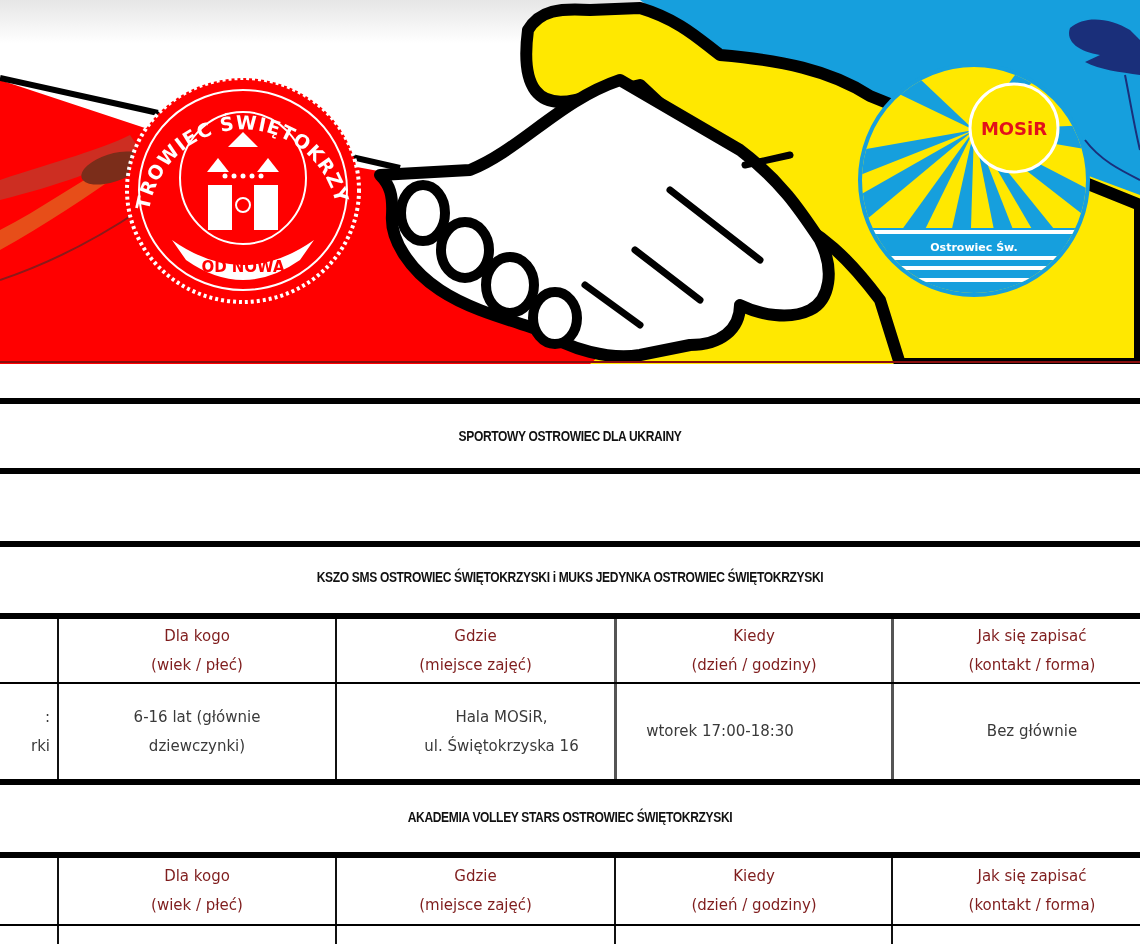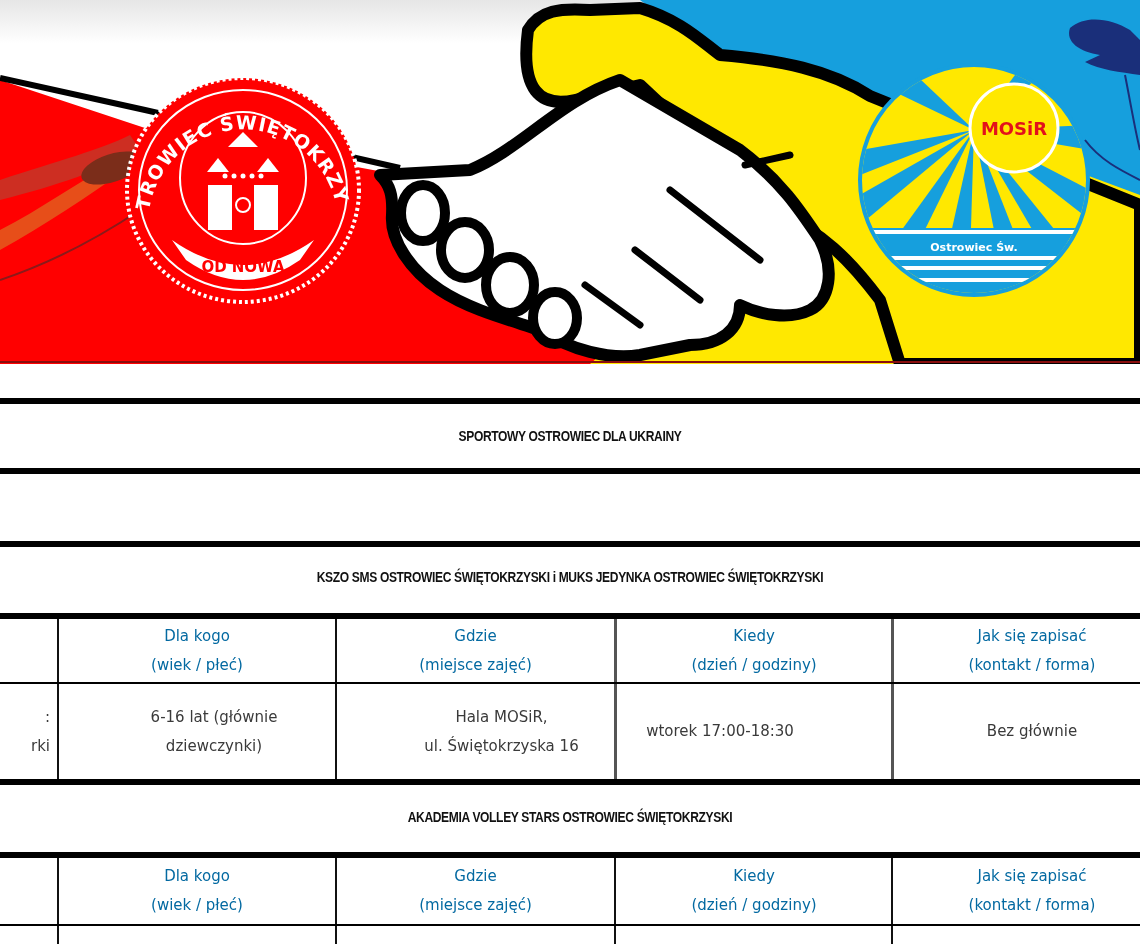--- a/index.html
+++ b/index.html
@@ -24,21 +24,21 @@
     font-family: "Liberation Sans", sans-serif; font-weight: bold;
     font-size: 14px; letter-spacing: -0.4px; color: #111;
     transform: scaleX(0.86);
   }
   .cell {
     position: absolute; display: flex; flex-direction: column;
     align-items: center; justify-content: center; text-align: center;
     font-family: "DejaVu Sans", sans-serif; font-size: 15px; line-height: 29px;
     color: #3a3a3a;
   }
-  .cell.head { color: #0369a1; font-weight: normal; }
+  .cell.head { color: #7f1d1d; font-weight: normal; }
   .cell span { display: block; white-space: nowrap; }
   .clip-left { position: absolute; left: 0; width: 56px; overflow: hidden; }
 </style>
 </head>
 <body>
 
 <div class="banner">
   <svg width="1140" height="364" viewBox="0 0 1140 364" xmlns="http://www.w3.org/2000/svg">
 
     <defs>
@@ -169,21 +169,21 @@
 </div>
 
 <div class="hline thin" style="top:682px;"></div>
 
 <div class="clip-left" style="top:684px; height:95px;">
   <div class="cell" style="left:-40px; width:90px; top:0; height:95px; align-items:flex-end;">
     <span>:</span>
     <span>rki</span>
   </div>
 </div>
-<div class="cell" style="left:59px; width:276px; top:684px; height:95px;padding-left:17px;">
+<div class="cell" style="left:59px; width:276px; top:684px; height:95px;">
   <span>6-16 lat (głównie</span>
   <span>dziewczynki)</span>
 </div>
 <div class="cell" style="left:337px; width:329px; top:684px; height:95px;">
   <span>Hala MOSiR,</span>
   <span>ul. Świętokrzyska 16</span>
 </div>
 <div class="cell" style="left:604px; width:232px; top:684px; height:95px;">
   <span>wtorek 17:00-18:30</span>
 </div>

